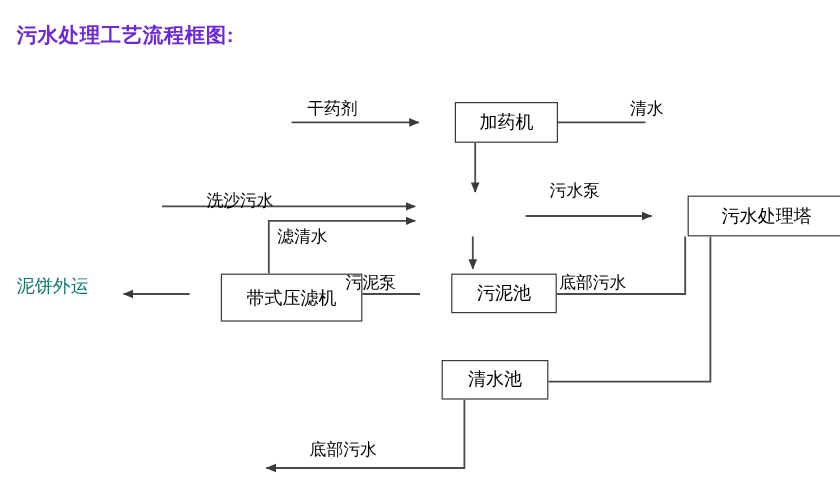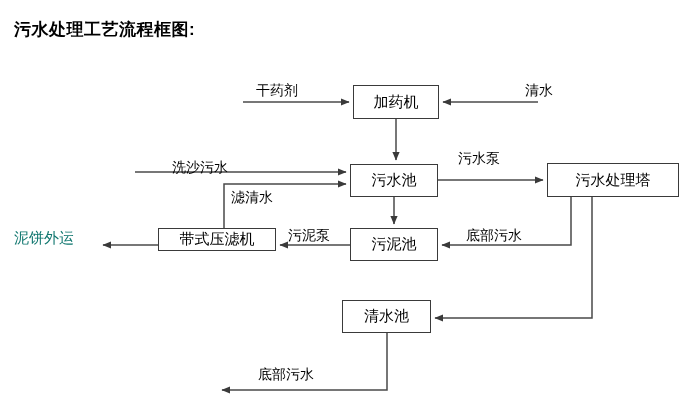--- a/index.html
+++ b/index.html
@@ -14,36 +14,37 @@
     background: #ffffff;
     font-family: "Liberation Sans", "DejaVu Sans", sans-serif;
     overflow: hidden;
   }
   #title {
     position: absolute;
     left: 14px;
     top: 18px;
     font-size: 17px;
     font-weight: bold;
-    color: #000000;
+    color: #6d28d9;
     letter-spacing: 0.5px;
     white-space: nowrap;
   }
   .node {
     position: absolute;
     box-sizing: border-box;
     border: 1.4px solid #3a3a3a;
     background: #ffffff;
     color: #000000;
     font-size: 15px;
     display: flex;
     align-items: center;
     justify-content: center;
     white-space: nowrap;
     z-index: 3;
+    margin-left: 26px;
   }
   .edge-label {
     position: absolute;
     font-size: 14px;
     color: #000000;
     white-space: nowrap;
     z-index: 4;
     background: transparent;
   }
   .free-label {
@@ -103,33 +104,30 @@
 
     <polyline points="592,197 592,318 435,318" marker-end="url(#ah)"></polyline>
 
     <polyline points="387,333 387,390 222,390" marker-end="url(#ah)"></polyline>
   </svg>
 
   <div class="node" style="left:353px; top:85px; width:86px; height:34px;">
     <span>加药机</span>
   </div>
 
-  <div class="node" style="left:350px; top:164px; width:88px; height:33px;">
-    <span>污水池</span>
-  </div>
 
   <div class="node" style="left:547px; top:163px; width:132px; height:34px;">
     <span>污水处理塔</span>
   </div>
 
   <div class="node" style="left:350px; top:228px; width:88px; height:33px;font-family:Liberation Serif, serif;">
     <span>污泥池</span>
   </div>
 
-  <div class="node" style="left:158px; top:228px; width:118px; height:23px;text-align:center;">
+  <div class="node" style="left:158px; top:228px; width:118px; height:40px;text-align:center;">
     <span>带式压滤机</span>
   </div>
 
   <div class="node" style="left:342px; top:300px; width:89px; height:33px;">
     <span>清水池</span>
   </div>
 
   <div class="edge-label" style="left:256px; top:82px;">干药剂</div>
 
   <div class="edge-label" style="left:477px; top:82px;margin-left:48px;">清水</div>

